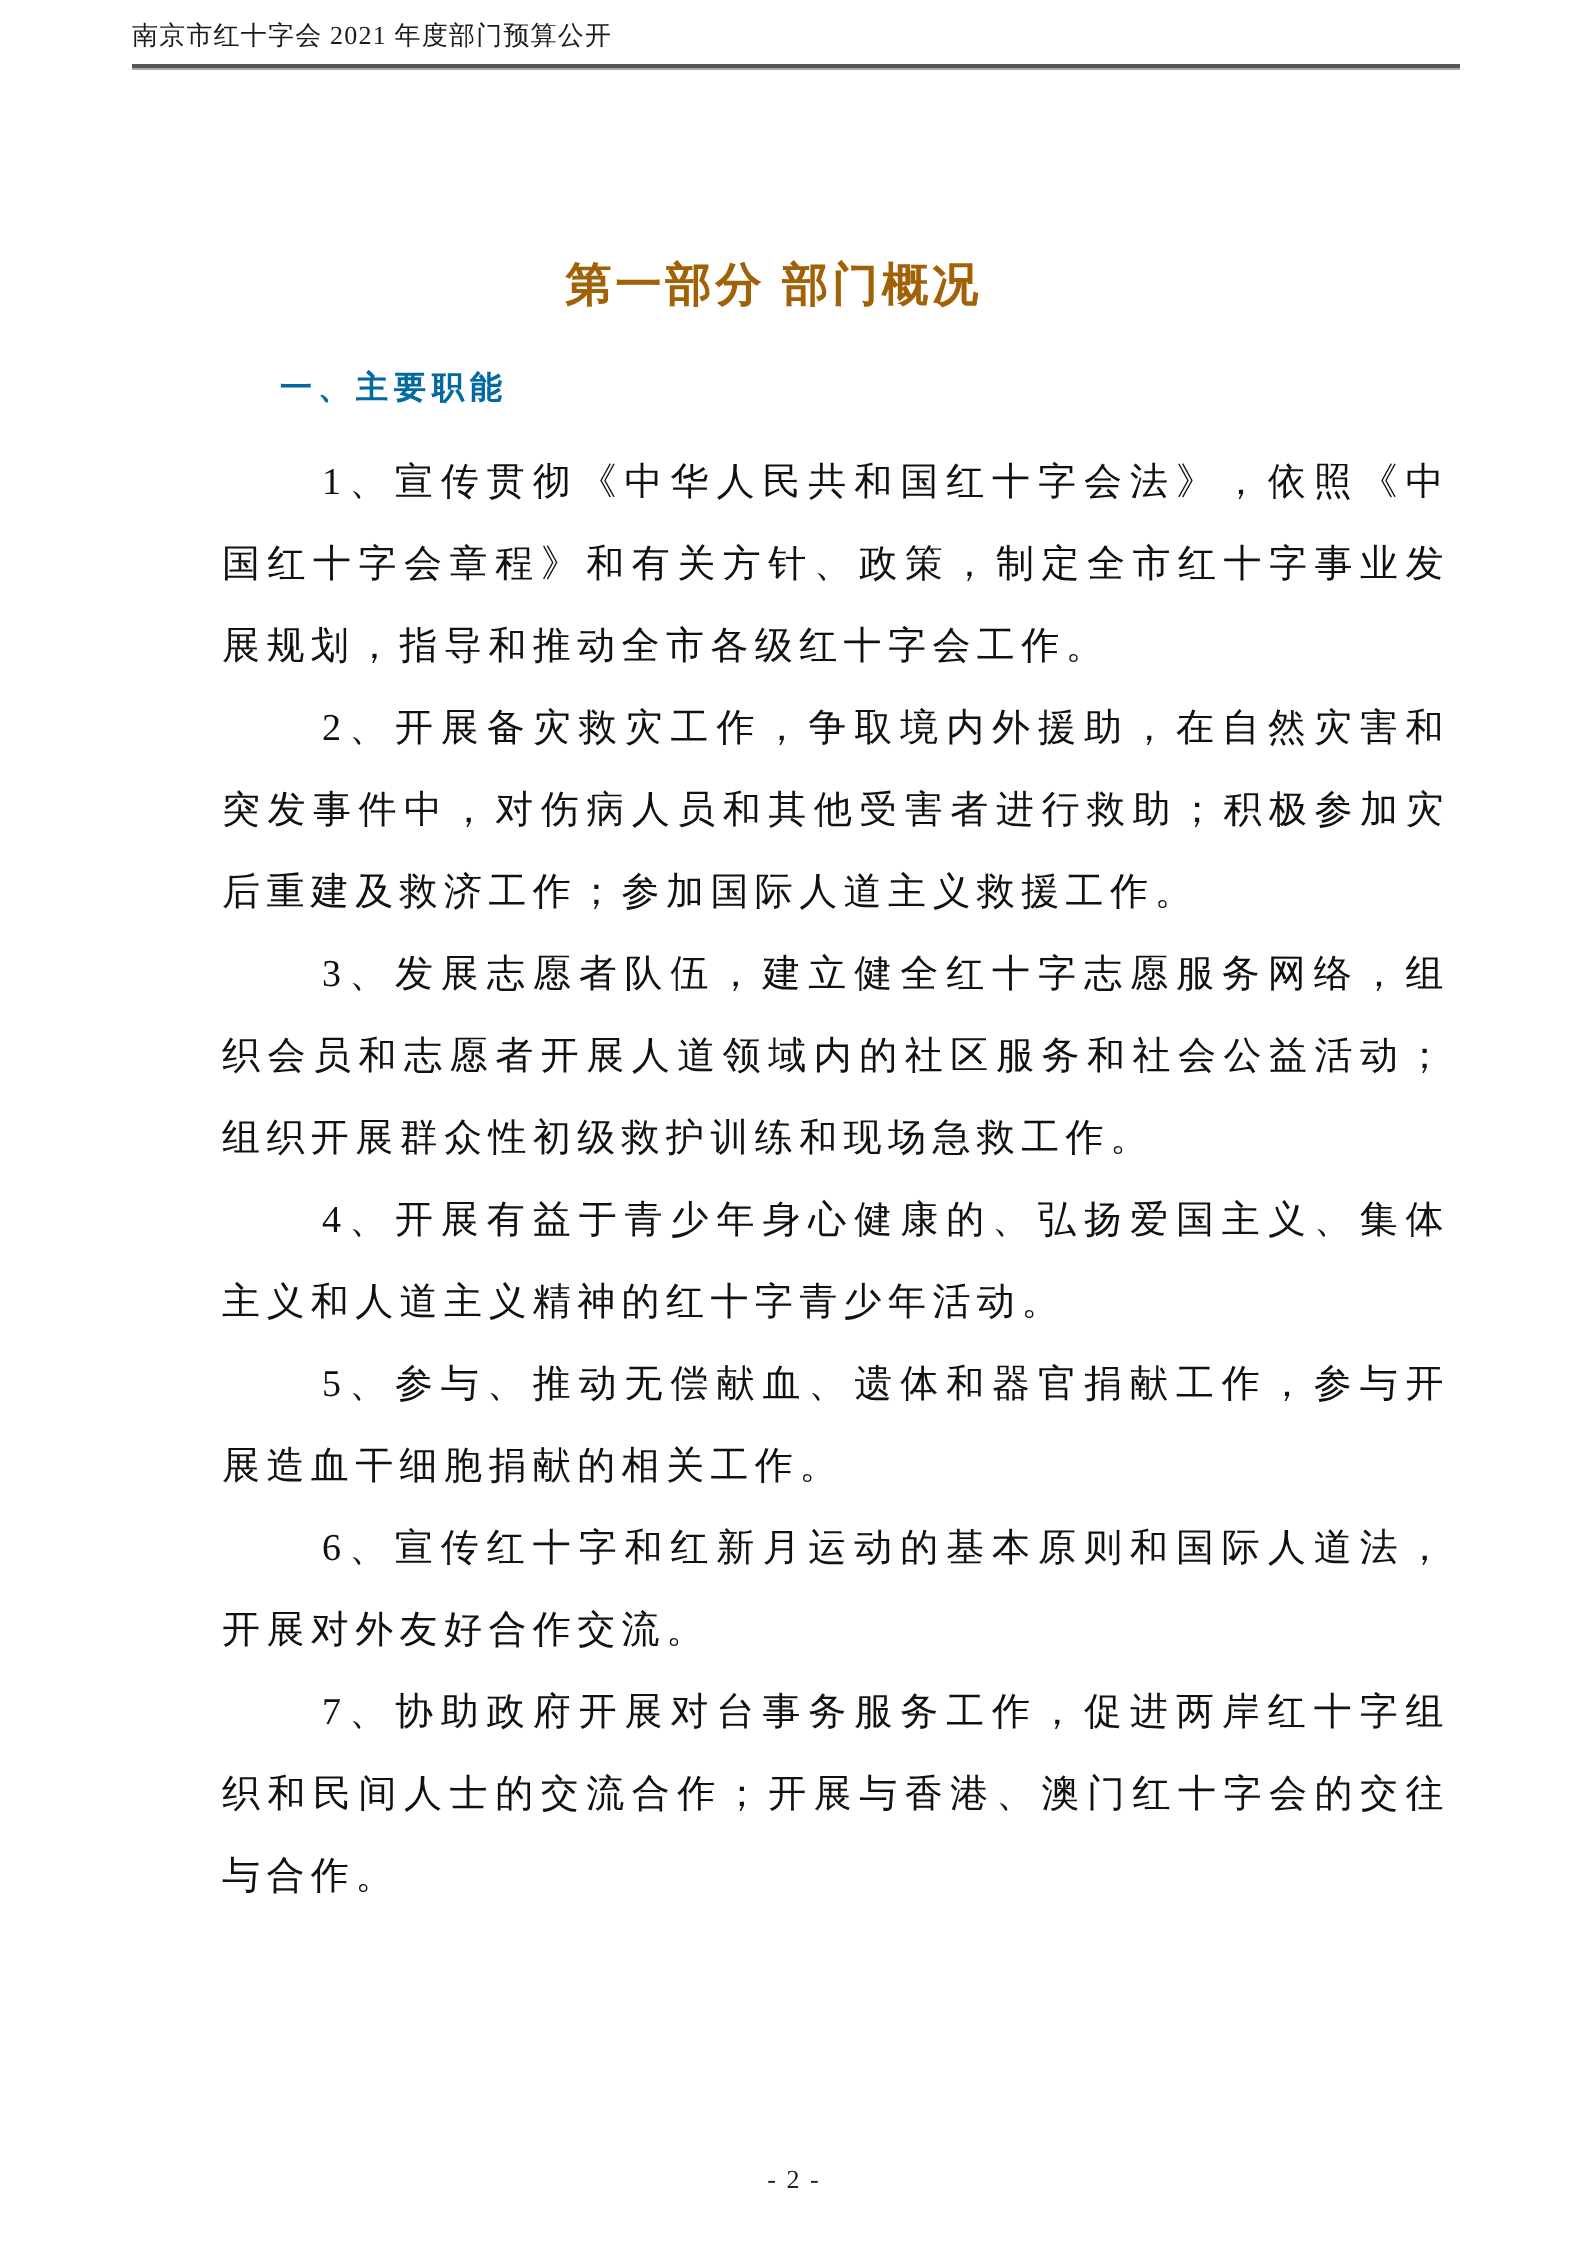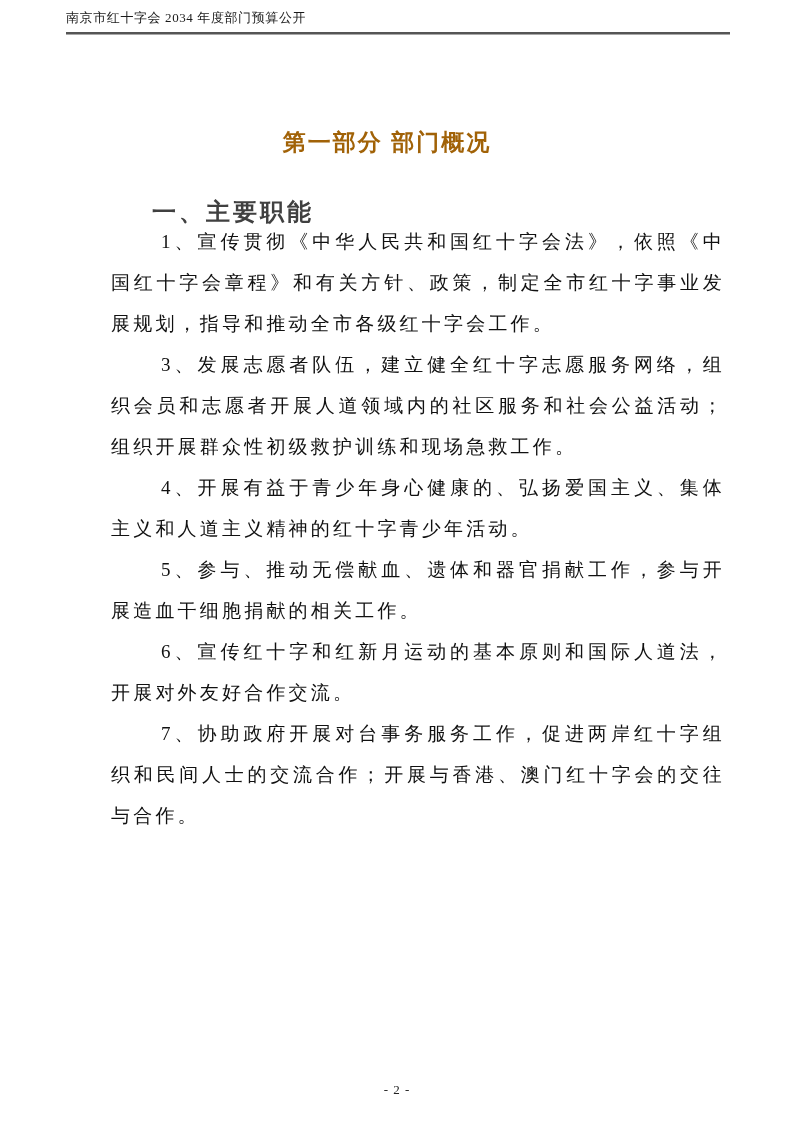--- a/index.html
+++ b/index.html
@@ -44,26 +44,26 @@
     font-family: "Liberation Sans", "DejaVu Sans", sans-serif;
     font-weight: bold;
     font-size: 23px;
     letter-spacing: 2px;
     color: #a16207;
   }
   .section-heading {
     position: absolute;
     top: 184px;
     left: 140px;
-    margin: 12px;
+    margin: 0;
     font-family: "Liberation Sans", "DejaVu Sans", sans-serif;
     font-weight: bold;
-    font-size: 24px;
+    font-size: 16px;
     letter-spacing: 3px;
-    color: #404040;
+    color: #0369a1;
   }
   .body-text {
     position: absolute;
     top: 221px;
     left: 96px;
     width: 614px;
     margin-left: 15px;
   }
   .body-text p {
     margin: 0;
@@ -84,30 +84,31 @@
     letter-spacing: 1px;
     color: #222222;
   }
 </style>
 </head>
 <body>
 
 <div class="page">
 
   <div class="page-header">
-    <span class="page-header-title">南京市红十字会 2034 年度部门预算公开</span>
+    <span class="page-header-title">南京市红十字会 2021 年度部门预算公开</span>
     <div class="page-header-rule"></div>
   </div>
 
   <h1 class="doc-title">第一部分 部门概况</h1>
 
   <h2 class="section-heading">一、主要职能</h2>
 
   <div class="body-text">
     <p>1、宣传贯彻《中华人民共和国红十字会法》，依照《中国红十字会章程》和有关方针、政策，制定全市红十字事业发展规划，指导和推动全市各级红十字会工作。</p>
+    <p>2、开展备灾救灾工作，争取境内外援助，在自然灾害和突发事件中，对伤病人员和其他受害者进行救助；积极参加灾后重建及救济工作；参加国际人道主义救援工作。</p>
     <p>3、发展志愿者队伍，建立健全红十字志愿服务网络，组织会员和志愿者开展人道领域内的社区服务和社会公益活动；组织开展群众性初级救护训练和现场急救工作。</p>
     <p>4、开展有益于青少年身心健康的、弘扬爱国主义、集体主义和人道主义精神的红十字青少年活动。</p>
     <p>5、参与、推动无偿献血、遗体和器官捐献工作，参与开展造血干细胞捐献的相关工作。</p>
     <p>6、宣传红十字和红新月运动的基本原则和国际人道法，开展对外友好合作交流。</p>
     <p>7、协助政府开展对台事务服务工作，促进两岸红十字组织和民间人士的交流合作；开展与香港、澳门红十字会的交往与合作。</p>
   </div>
 
   <div class="page-footer">- 2 -</div>
 
 </div>

